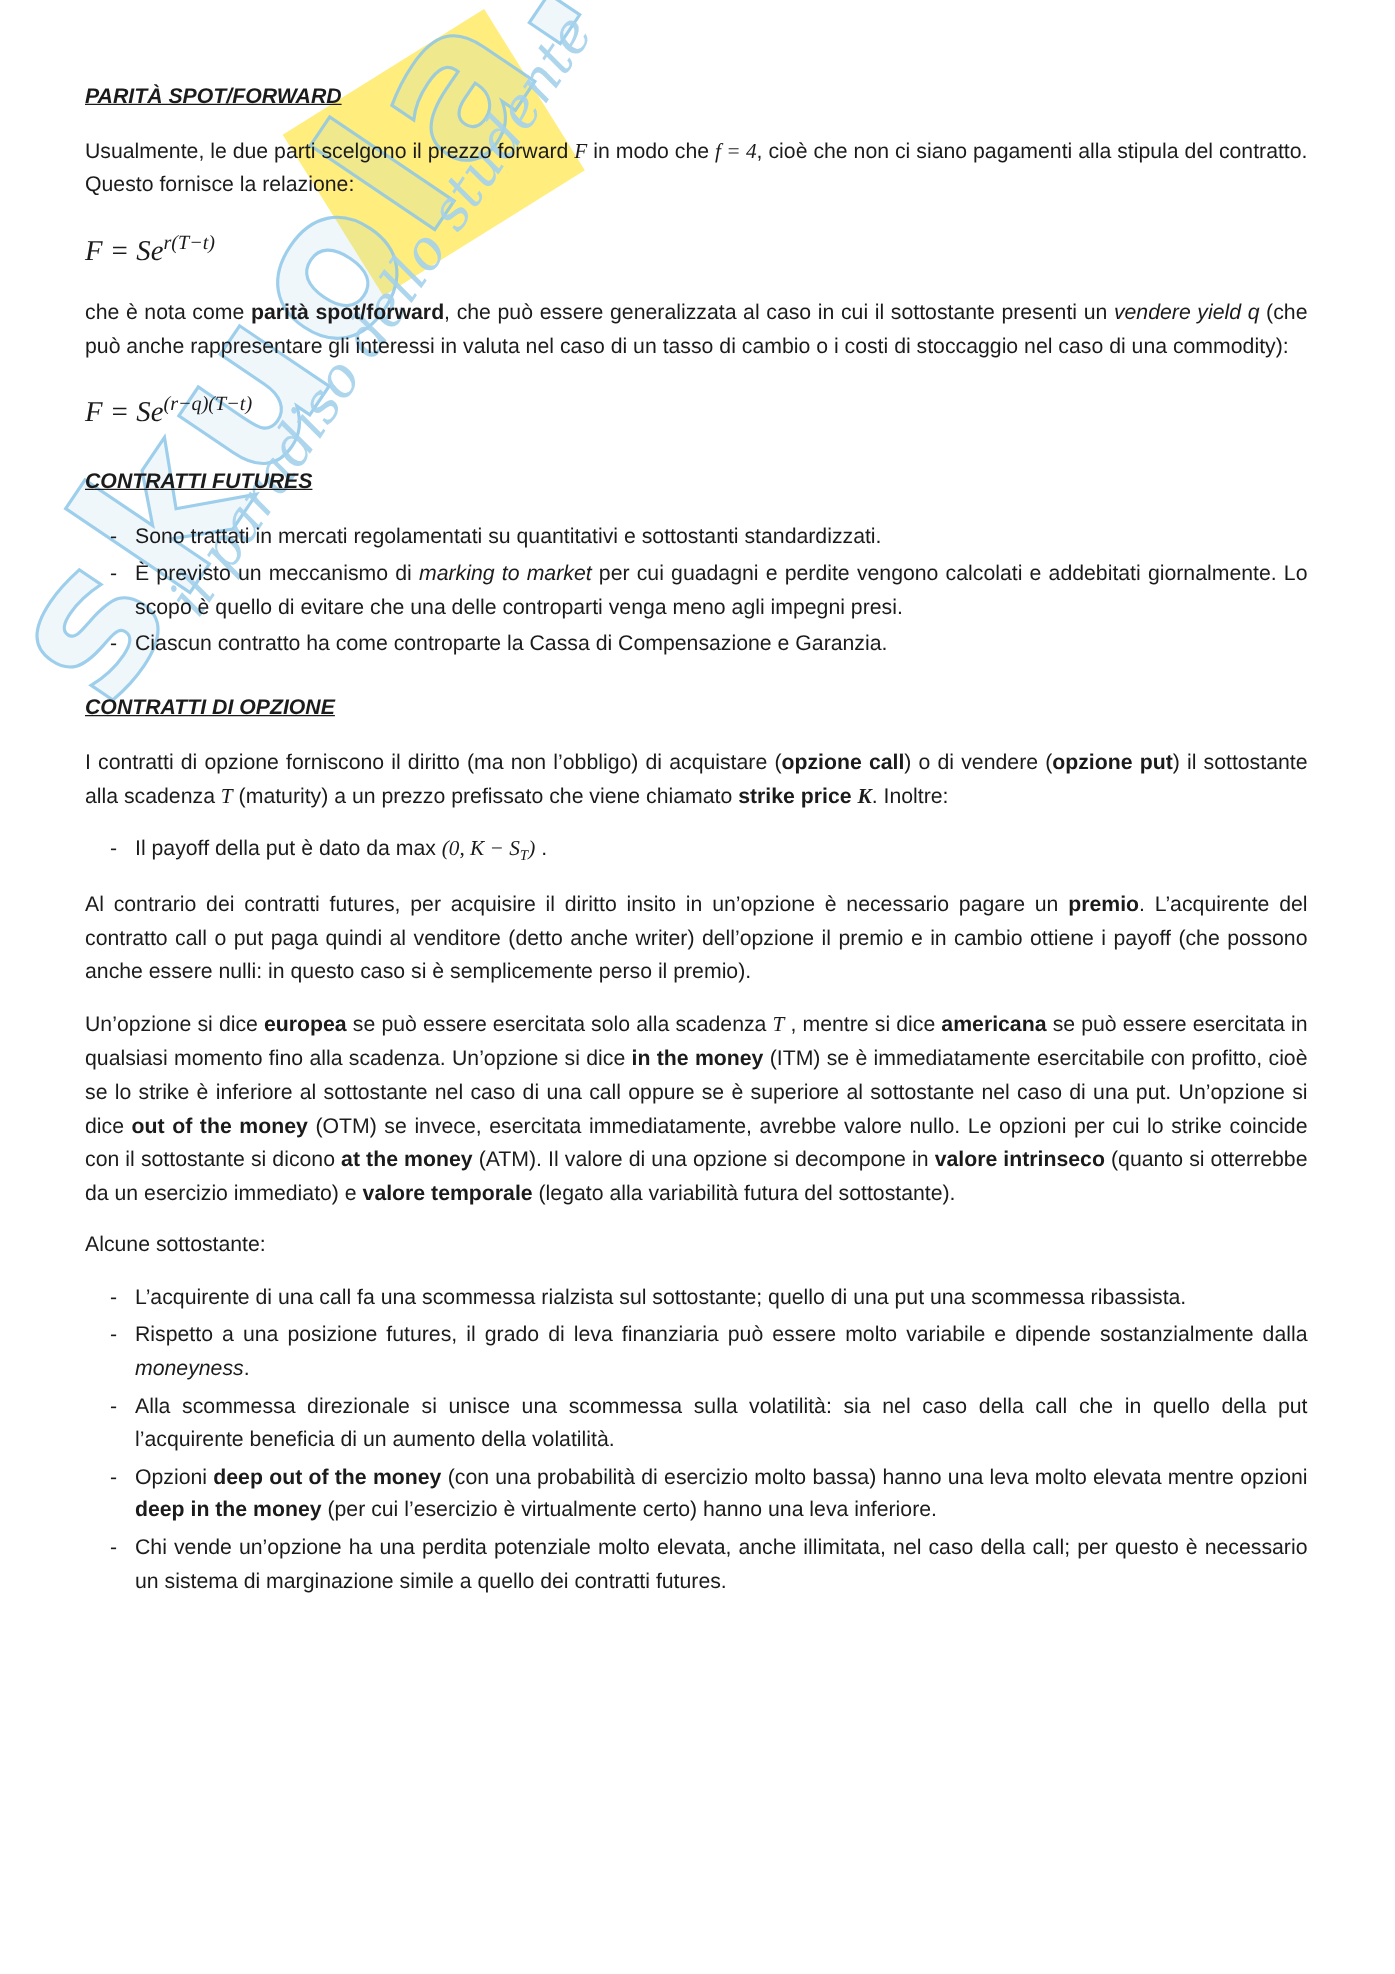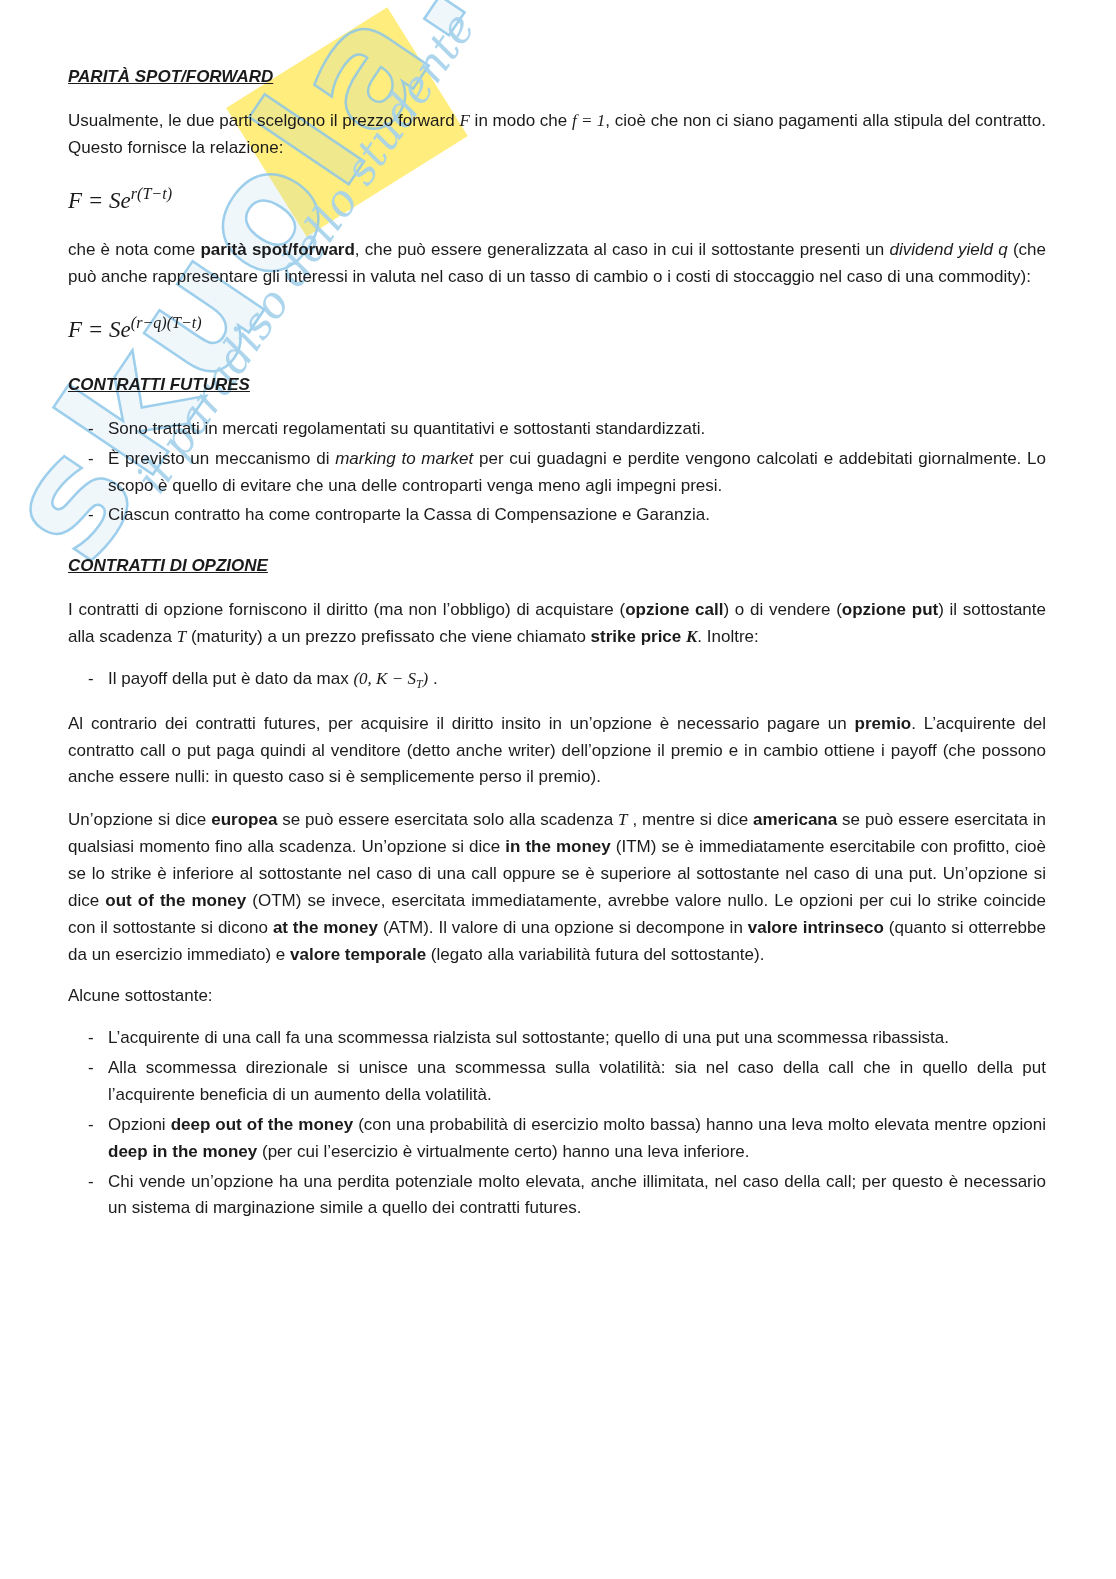--- a/index.html
+++ b/index.html
@@ -118,39 +118,40 @@
 <div class="page">
 
   <div class="watermark">
     <div class="wm-yellow" style="background: rgb(255, 233, 92);"></div>
     <div class="wm-brand" style="-webkit-text-stroke: 2.5px rgb(140, 198, 232);">skuola.net</div>
     <div class="wm-tagline" style="color: rgb(165, 210, 236);">il paradiso dello studente</div>
   </div>
 
   <div class="content">
       <h2 class="heading"><span>PARITÀ SPOT/FORWARD</span></h2>
-      <p class="para"><span>Usualmente, le due parti scelgono il prezzo forward </span><span class="rm">F</span><span> in modo che </span><span class="rm">f = 1</span><span>, cioè che non ci siano pagamenti alla stipula del contratto. Questo fornisce la relazione:</span></p>
+      <p class="para"><span>Usualmente, le due parti scelgono il prezzo forward </span><span class="rm">F</span><span> in modo che </span><span class="rm">f = 4</span><span>, cioè che non ci siano pagamenti alla stipula del contratto. Questo fornisce la relazione:</span></p>
       <p class="formula"><span class="rm">F = Se</span><sup class="rm">r(T−t)</sup></p>
-      <p class="para"><span>che è nota come </span><span class="rb">parità spot/forward</span><span>, che può essere generalizzata al caso in cui il sottostante presenti un </span><span class="ri">dividend yield q</span><span> (che può anche rappresentare gli interessi in valuta nel caso di un tasso di cambio o i costi di stoccaggio nel caso di una commodity):</span></p>
+      <p class="para"><span>che è nota come </span><span class="rb">parità spot/forward</span><span>, che può essere generalizzata al caso in cui il sottostante presenti un </span><span class="ri">vendere yield q</span><span> (che può anche rappresentare gli interessi in valuta nel caso di un tasso di cambio o i costi di stoccaggio nel caso di una commodity):</span></p>
       <p class="formula"><span class="rm">F = Se</span><sup class="rm">(r−q)(T−t)</sup></p>
       <h2 class="heading"><span>CONTRATTI FUTURES</span></h2>
       <ul class="bullets">
         <li><span>Sono trattati in mercati regolamentati su quantitativi e sottostanti standardizzati.</span></li>
         <li><span>È previsto un meccanismo di </span><span class="ri">marking to market</span><span> per cui guadagni e perdite vengono calcolati e addebitati giornalmente. Lo scopo è quello di evitare che una delle controparti venga meno agli impegni presi.</span></li>
         <li><span>Ciascun contratto ha come controparte la Cassa di Compensazione e Garanzia.</span></li>
       </ul>
       <h2 class="heading"><span>CONTRATTI DI OPZIONE</span></h2>
       <p class="para"><span>I contratti di opzione forniscono il diritto (ma non l’obbligo) di acquistare (</span><span class="rb">opzione call</span><span>) o di vendere (</span><span class="rb">opzione put</span><span>) il sottostante alla scadenza  </span><span class="rm">T</span><span>  (maturity) a un prezzo prefissato che viene chiamato </span><span class="rb">strike price  </span><span class="rb rm">K</span><span>. Inoltre:</span></p>
       <ul class="bullets">
         <li><span>Il payoff della put è dato da  max </span><span class="rm">(0, K − S</span><sub class="rm">T</sub><span class="rm">)</span><span> .</span></li>
       </ul>
       <p class="para"><span>Al contrario dei contratti futures, per acquisire il diritto insito in un’opzione è necessario pagare un </span><span class="rb">premio</span><span>. L’acquirente del contratto call o put paga quindi al venditore (detto anche writer) dell’opzione il premio e in cambio ottiene i payoff (che possono anche essere nulli: in  questo caso si è semplicemente perso il premio).</span></p>
       <p class="para gap-before"><span>Un’opzione si dice </span><span class="rb">europea</span><span> se può essere esercitata solo alla scadenza </span><span class="rm">T</span><span> , mentre si dice </span><span class="rb">americana</span><span> se può essere esercitata in qualsiasi momento fino alla scadenza. Un’opzione si dice </span><span class="rb">in the money</span><span> (ITM) se è immediatamente esercitabile con profitto, cioè se lo strike è inferiore al sottostante nel caso di una call oppure se è superiore al sottostante nel caso di una put. Un’opzione si dice </span><span class="rb">out of the money</span><span> (OTM) se invece, esercitata immediatamente, avrebbe valore nullo. Le opzioni per cui lo strike coincide con il sottostante si dicono </span><span class="rb">at the money</span><span> (ATM). Il valore di una opzione si decompone in </span><span class="rb">valore intrinseco</span><span> (quanto si otterrebbe da un esercizio immediato) e </span><span class="rb">valore temporale</span><span> (legato alla variabilità futura del sottostante).</span></p>
       <p class="para"><span>Alcune sottostante:</span></p>
       <ul class="bullets">
         <li><span>L’acquirente di una call fa una scommessa rialzista sul sottostante; quello di una put una scommessa ribassista.</span></li>
+        <li><span>Rispetto a una posizione futures, il grado di leva finanziaria può essere molto variabile e dipende sostanzialmente dalla </span><span class="ri">moneyness</span><span>.</span></li>
         <li><span>Alla scommessa direzionale si unisce una scommessa sulla volatilità: sia nel caso della call che in quello della put l’acquirente beneficia di un aumento della volatilità.</span></li>
         <li><span>Opzioni </span><span class="rb">deep out of the money</span><span> (con una probabilità di esercizio molto bassa) hanno una leva molto elevata mentre opzioni </span><span class="rb">deep in the money</span><span> (per cui l’esercizio è virtualmente certo) hanno una leva inferiore.</span></li>
         <li><span>Chi vende un’opzione ha una perdita potenziale molto elevata, anche illimitata, nel caso della call; per questo è necessario un sistema di marginazione simile a quello dei contratti futures.</span></li>
       </ul>
     </div>
 
 </div>
 
 </body></html>

